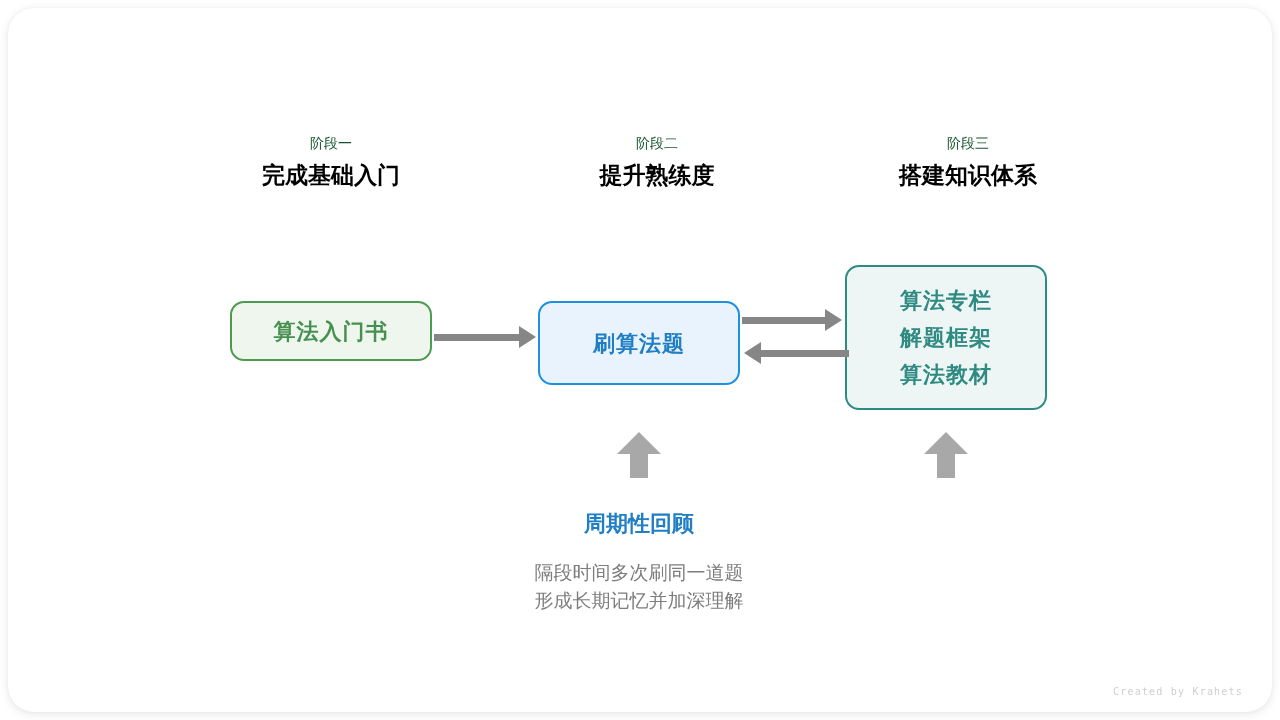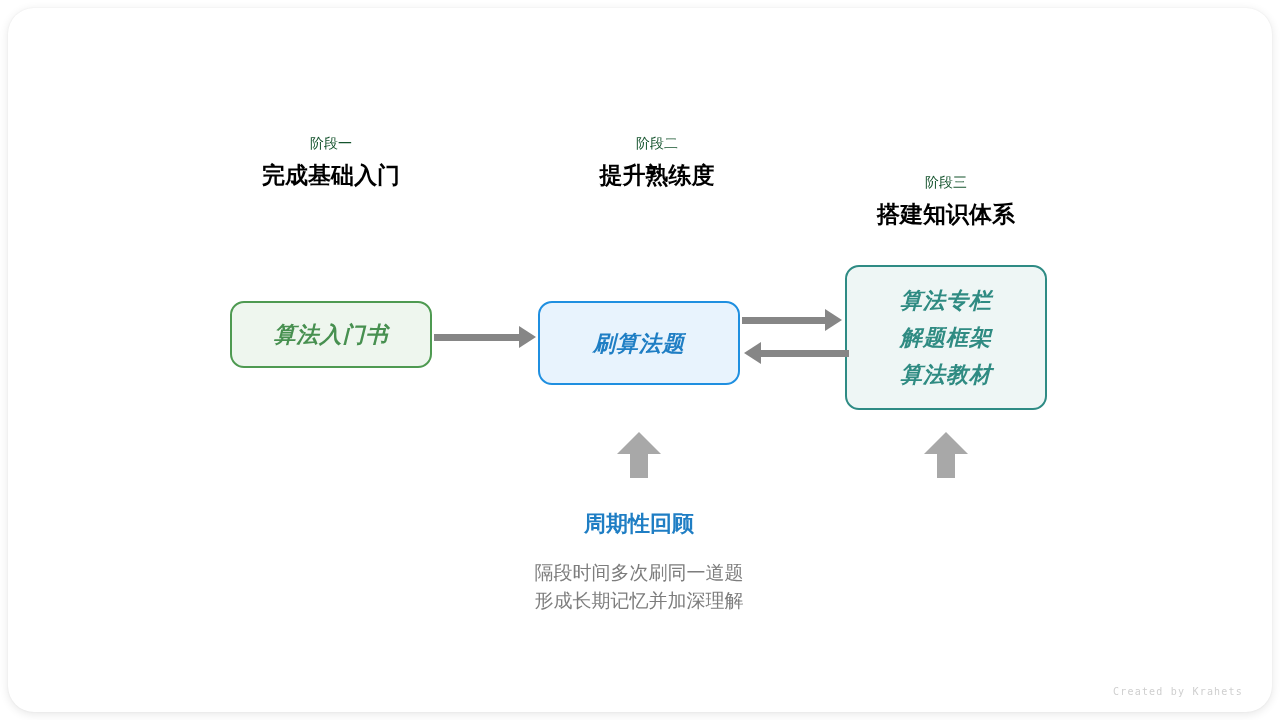--- a/index.html
+++ b/index.html
@@ -47,40 +47,39 @@
   }
   .stage-title {
     font-size: 23px;
     font-weight: bold;
     color: #000000;
     line-height: 34px;
     white-space: nowrap;
   }
   #stage-1 { left: 201px; top: 128px; }
   #stage-2 { left: 527px; top: 128px; }
-  #stage-3 { left: 816px; top: 128px; margin-top: 39px; }
+  #stage-3 { left: 838px; top: 128px; }
 
   
   .node {
     position: absolute;
     box-sizing: border-box;
     display: flex;
     flex-direction: column;
     align-items: center;
     justify-content: center;
     border-radius: 14px;
     border-width: 2px;
     border-style: solid;
     font-weight: bold;
     font-size: 22px;
     letter-spacing: 1px;
-    font-style: italic;
   }
   #node-book {
-    left: 230px; top: 301px; width: 202px; height: 67px;
+    left: 230px; top: 301px; width: 202px; height: 60px;
     background: #eef6ee;
     border-color: #4e9a51;
     color: #479050;
   }
   #node-practice {
     left: 538px; top: 301px; width: 202px; height: 84px;
     background: #e8f3fd;
     border-color: #1f8fe0;
     color: #1f7ec4;
   }

